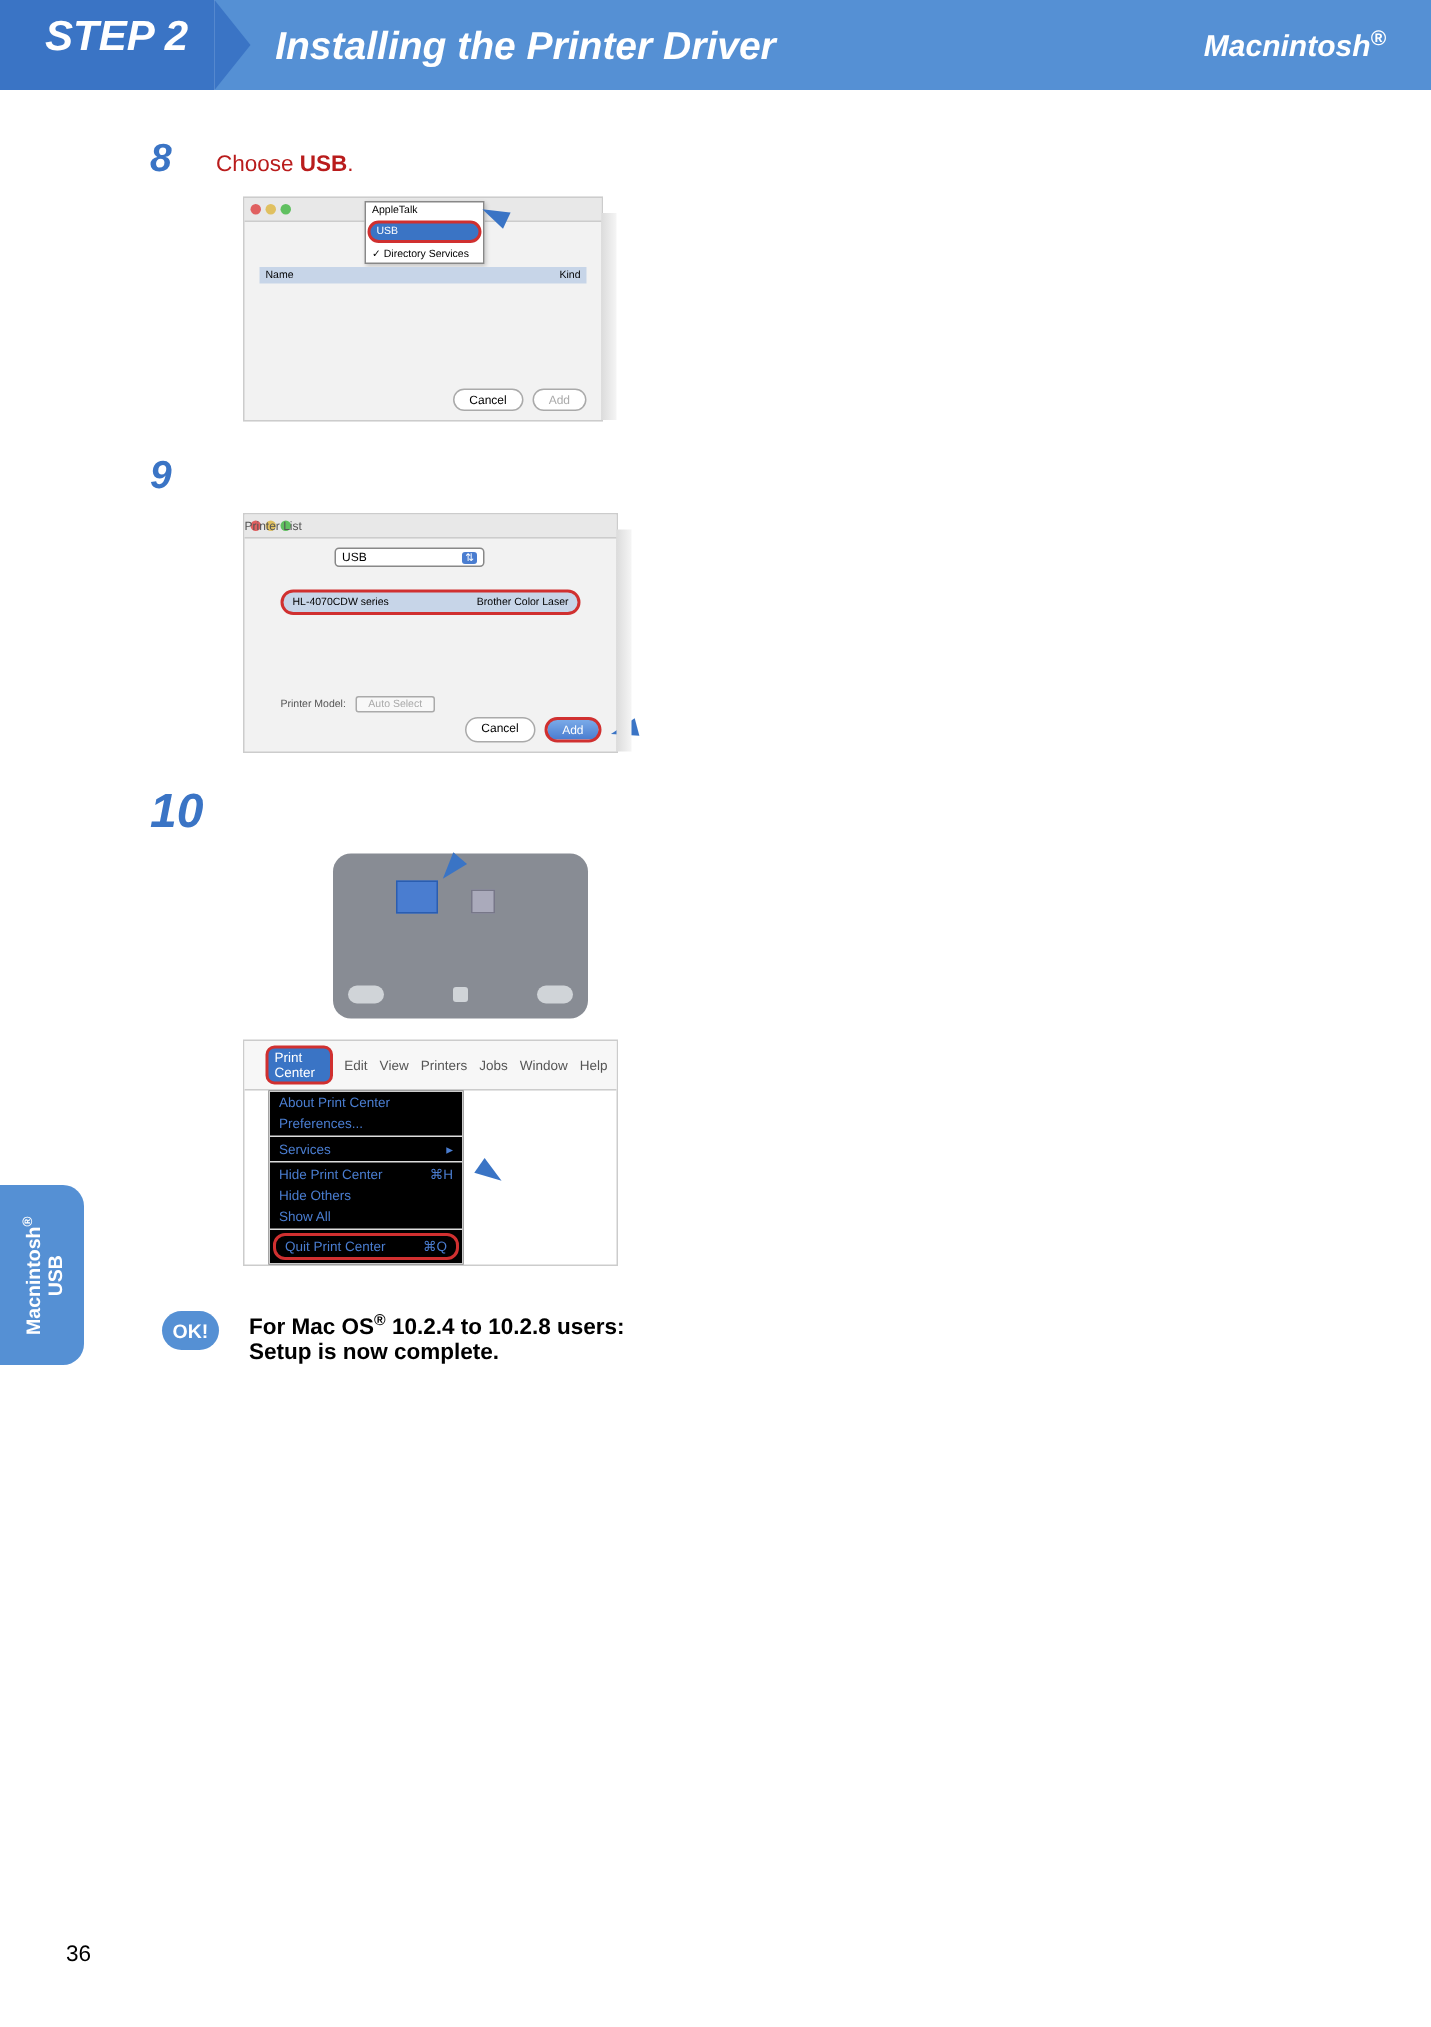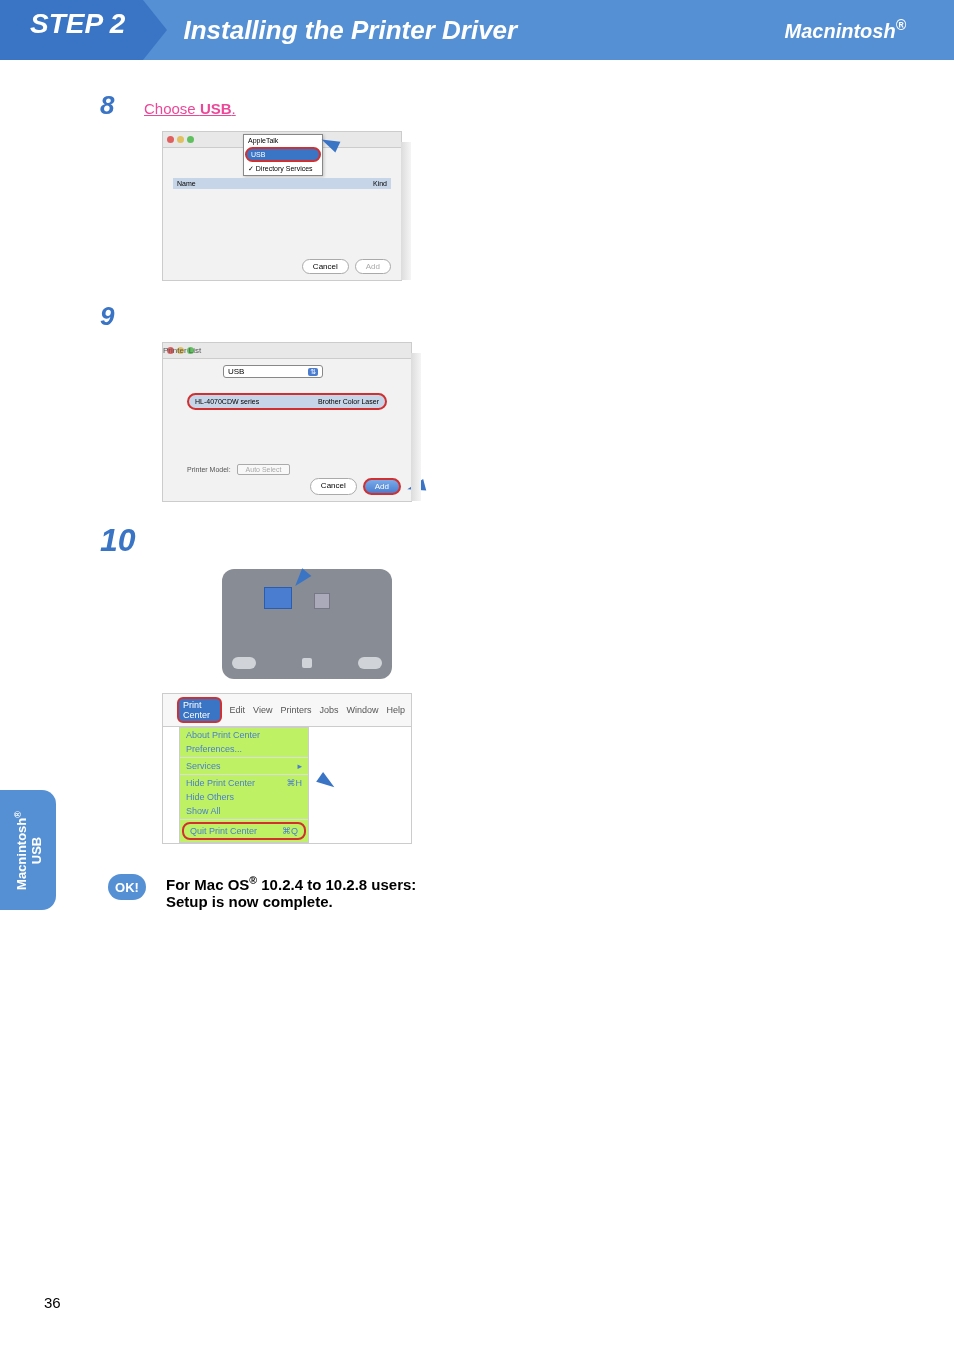--- a/index.html
+++ b/index.html
@@ -33,21 +33,21 @@
     border-bottom: 30px solid transparent;
     border-left: 24px solid #3a74c5;
     z-index: 2;
   }
   .header-rest {
     flex: 1;
     background: #5590d4;
     display: flex;
     align-items: center;
     justify-content: space-between;
-    padding: 0 48px 0 20px;
+    padding: 0 30px 0 20px;
     margin-left: -24px;
     padding-left: 40px;
   }
   .header-title {
     color: #fff;
     font-size: 26px;
     font-weight: bold;
     font-style: italic;
   }
   .header-platform {
@@ -68,23 +68,22 @@
     color: #3a74c5;
     font-size: 26px;
     font-weight: bold;
     font-style: italic;
     width: 44px;
     text-align: left;
   }
   .step-num.wide { font-size: 32px; }
   .step-text {
     font-size: 15px;
-    color: #ec4899;
+    color: #b91c1c;
     line-height: 1.4;
-    text-decoration: underline;
   }
   .step-text strong { font-weight: bold; }
   .screenshot-container {
     margin: 10px 0 20px 62px;
     position: relative;
   }
   
   .shot8 {
     width: 240px;
     height: 150px;
@@ -311,21 +310,21 @@
   .apple10 { font-size: 10px; color: #444; }
   .menubar10 .menu-item { color: #555; }
   .menubar10 .menu-sel {
     background: #3a74c5;
     color: #fff;
     padding: 1px 4px;
     border: 2px solid #d03030;
     border-radius: 6px;
   }
   .menu-dropdown10 {
-    background: #bef264;
+    background: #000000;
     border: 1px solid #ccc;
     width: 130px;
     position: relative;
     margin-left: 16px;
   }
   .menu-dropdown10 .mi {
     padding: 2px 6px;
     color: #4a7dd0;
     display: flex;
     justify-content: space-between;

